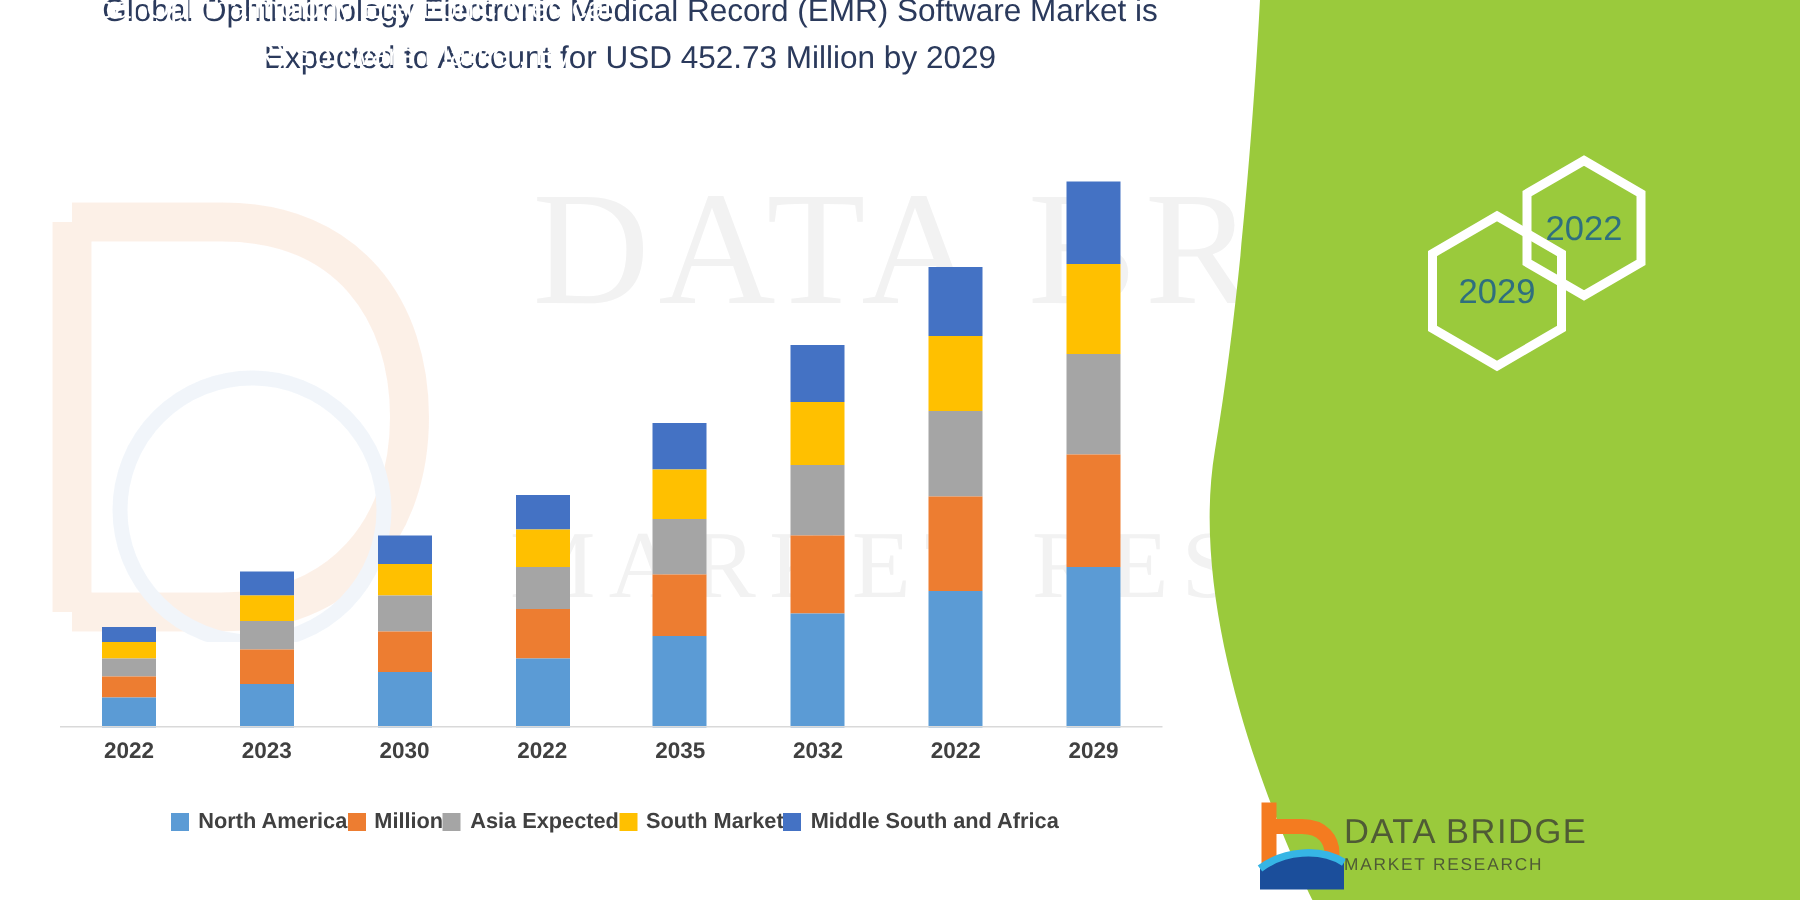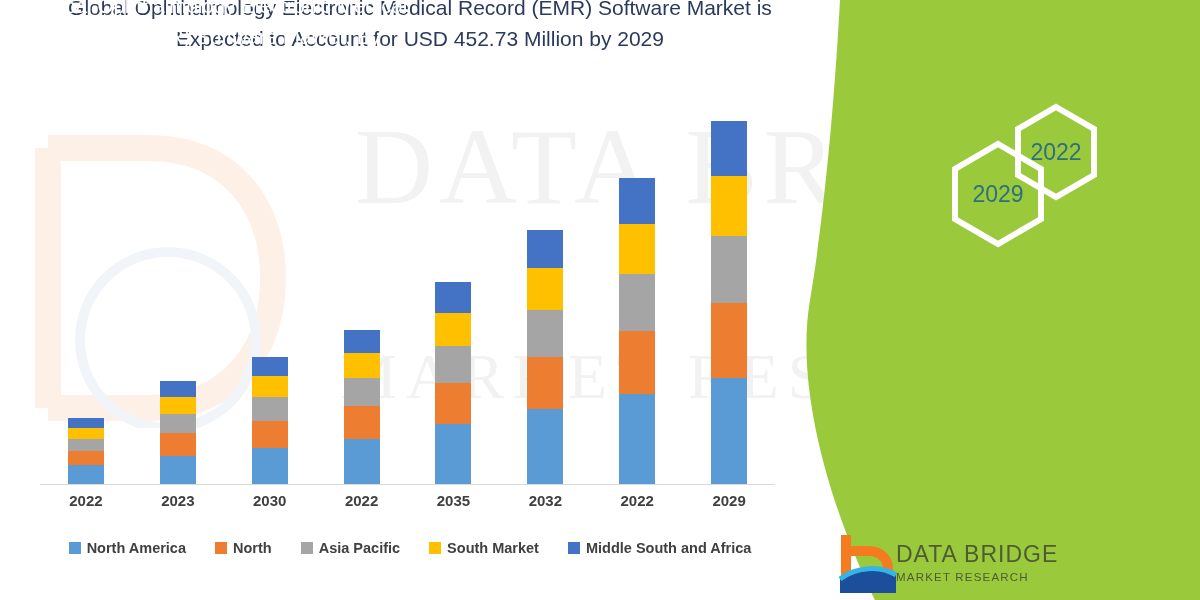--- a/index.html
+++ b/index.html
@@ -98,21 +98,21 @@
 
   
   .legend {
     position: absolute;
     left: 40px;
     top: 540px;
     width: 740px;
     display: flex;
     justify-content: center;
     align-items: center;
-    gap: 29px;
+    gap: 0;
   }
   .legend-item { display: flex; align-items: center; gap: 6px; }
   .legend-swatch { width: 12px; height: 12px; flex: 0 0 12px; }
   .legend-label { color: #404040; font-size: 14.5px; font-weight: bold; white-space: nowrap; }
 
   
   .green-panel {
     position: absolute;
     left: 780px; top: 0;
     width: 420px; height: 600px;
@@ -263,25 +263,25 @@
       <div class="xlabel">2029</div>
     </div>
 
   <div class="legend" id="legend">
       <div class="legend-item">
         <span class="legend-swatch" style="background: rgb(91, 155, 213);"></span>
         <span class="legend-label">North America</span>
       </div>
       <div class="legend-item">
         <span class="legend-swatch" style="background: rgb(237, 125, 49);"></span>
-        <span class="legend-label">North</span>
+        <span class="legend-label">Million</span>
       </div>
       <div class="legend-item">
         <span class="legend-swatch" style="background: rgb(165, 165, 165);"></span>
-        <span class="legend-label">Asia Pacific</span>
+        <span class="legend-label">Asia Expected</span>
       </div>
       <div class="legend-item">
         <span class="legend-swatch" style="background: rgb(255, 192, 0);"></span>
         <span class="legend-label">South Market</span>
       </div>
       <div class="legend-item">
         <span class="legend-swatch" style="background: rgb(68, 114, 196);"></span>
         <span class="legend-label">Middle South and Africa</span>
       </div>
     </div>

